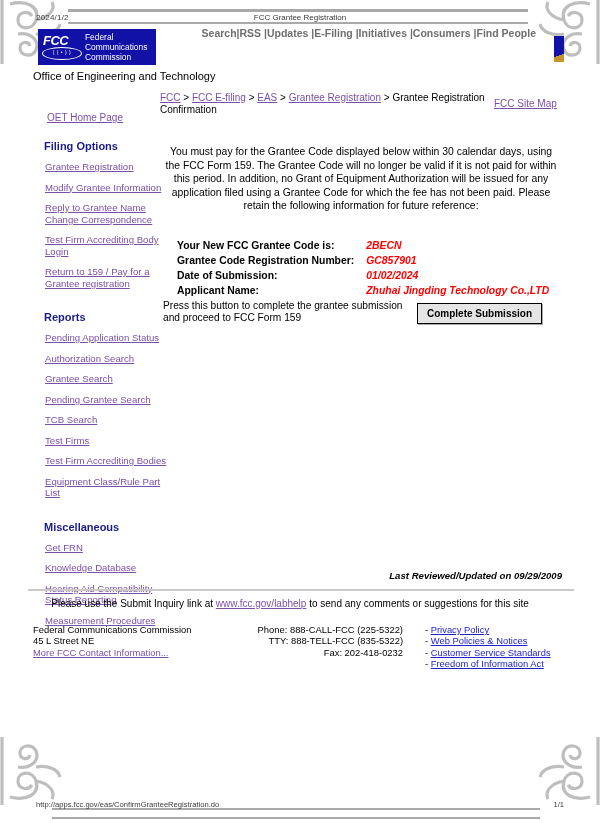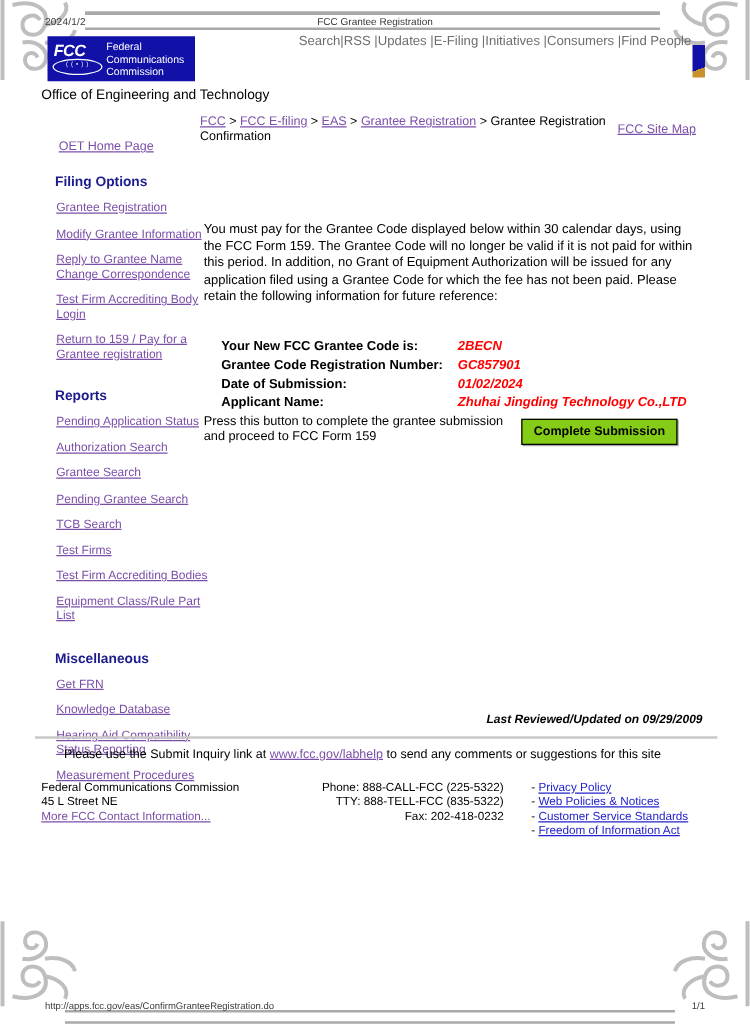--- a/index.html
+++ b/index.html
@@ -66,25 +66,26 @@
   .page {
     position: absolute;
     left: 0; top: 0;
     width: 600px; height: 825px;
     z-index: 2;
   }
 
   
   .topnav {
     position: absolute;
-    right: 47px;
+    right: 64px;
     top: 27px;
     font-size: 10.5px;
     color: #6e6e6e;
     white-space: nowrap;
+    font-weight: bold;
   }
 
   
   .logo {
     position: absolute;
     left: 38px; top: 29px;
     width: 118px; height: 36px;
     background: #1111a8;
     overflow: hidden;
   }
@@ -193,22 +194,21 @@
   
   .content {
     position: absolute;
     left: 163px; top: 145px;
     width: 396px;
   }
   .notice {
     font-size: 10.4px;
     line-height: 13.6px;
     color: #000;
-    text-align: left;
-    margin-top: 32px;
+    text-align: center;
   }
   .info-table {
     margin-top: 27px;
     margin-left: 14px;
     border-collapse: collapse;
   }
   .info-table td {
     font-size: 10.4px;
     padding: 0 0 4px 0;
     vertical-align: top;
@@ -233,21 +233,21 @@
     font-size: 10.2px;
     line-height: 12.5px;
     width: 248px;
     color: #000;
   }
   .submit-btn {
     font-family: "Liberation Sans", sans-serif;
     font-size: 10px;
     font-weight: bold;
     color: #000;
-    background: #84cc16;
+    background: #e5e5e5;
     border: 1px solid #000000;
     box-shadow: 1px 1px 0 #aaaaaa;
     padding: 4px 9px;
     margin-left: 6px;
     margin-top: 3px;
     cursor: pointer;
     white-space: nowrap;
   }
 
   

